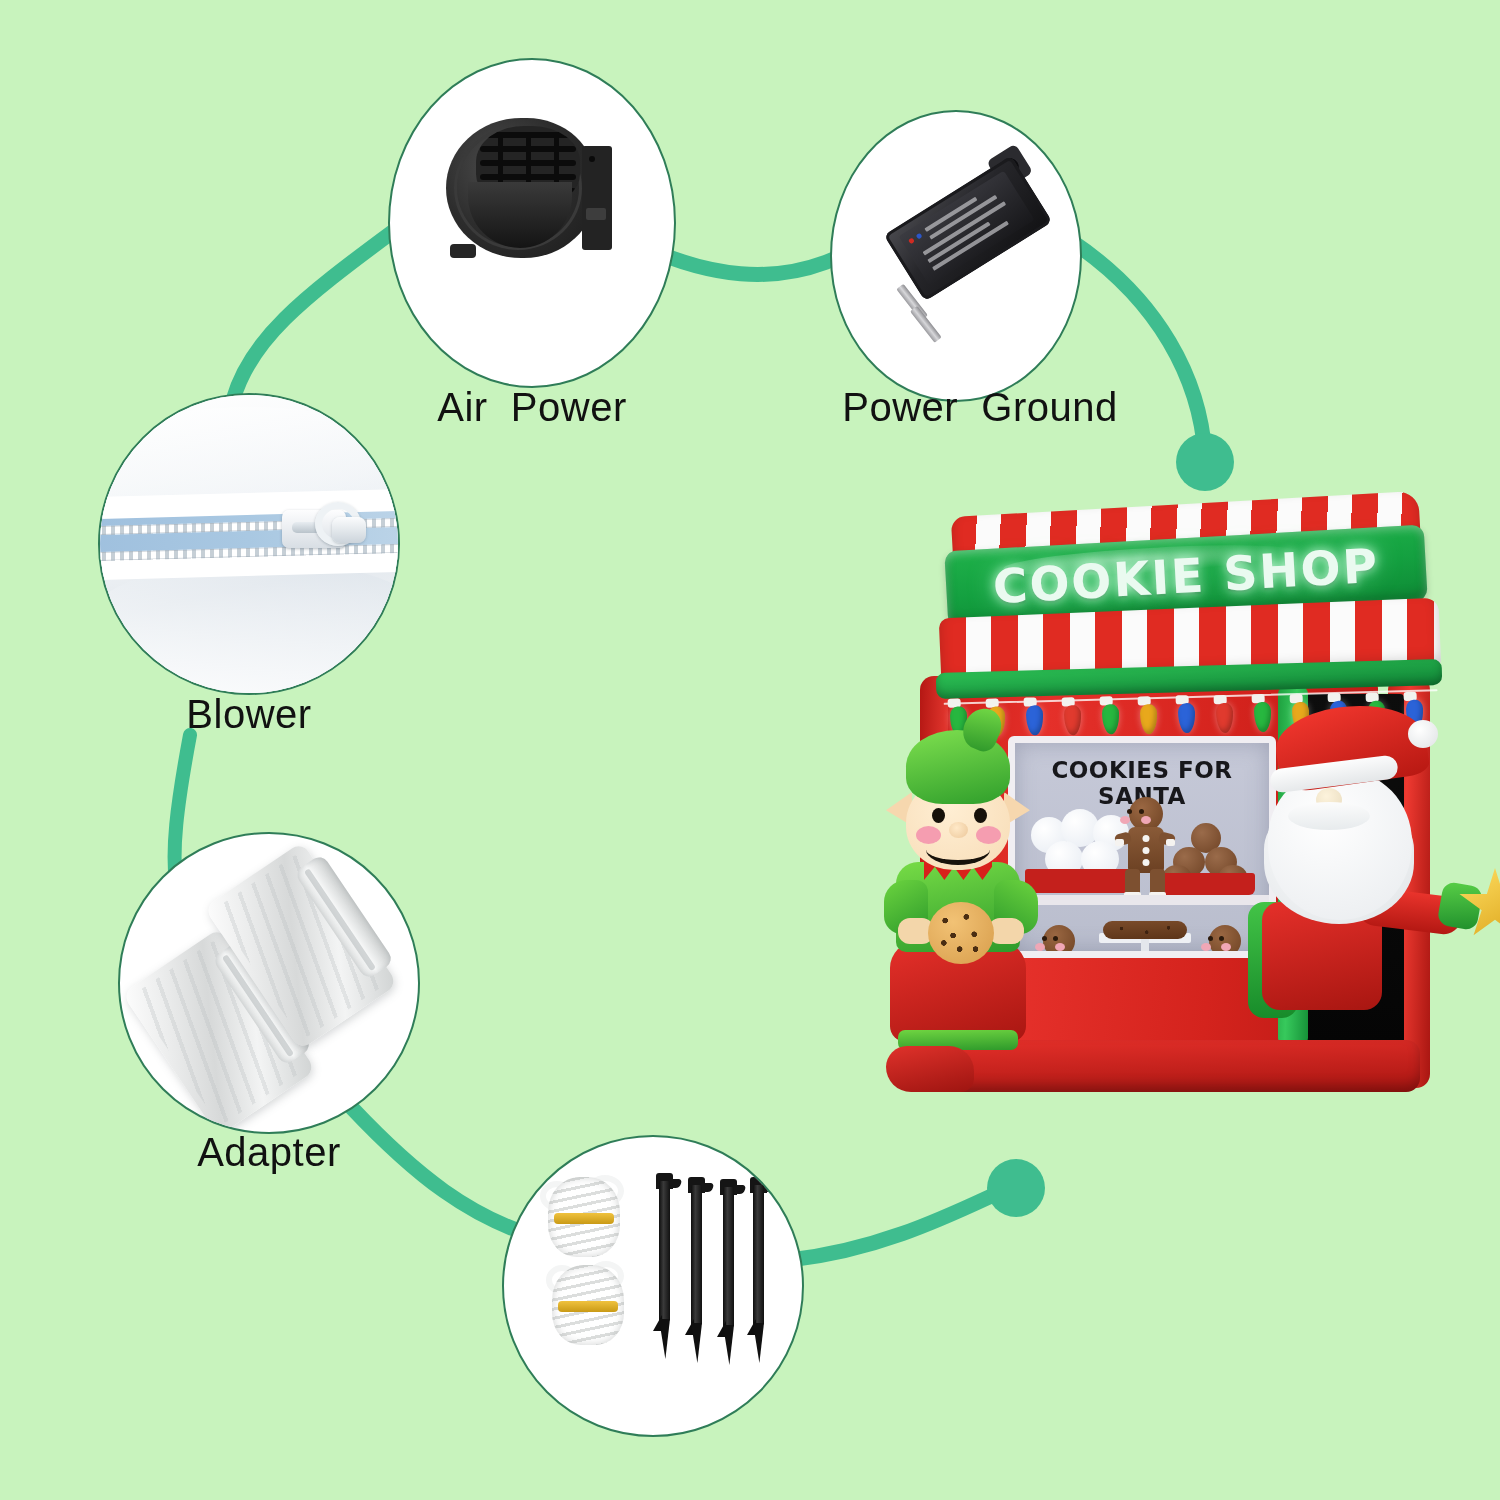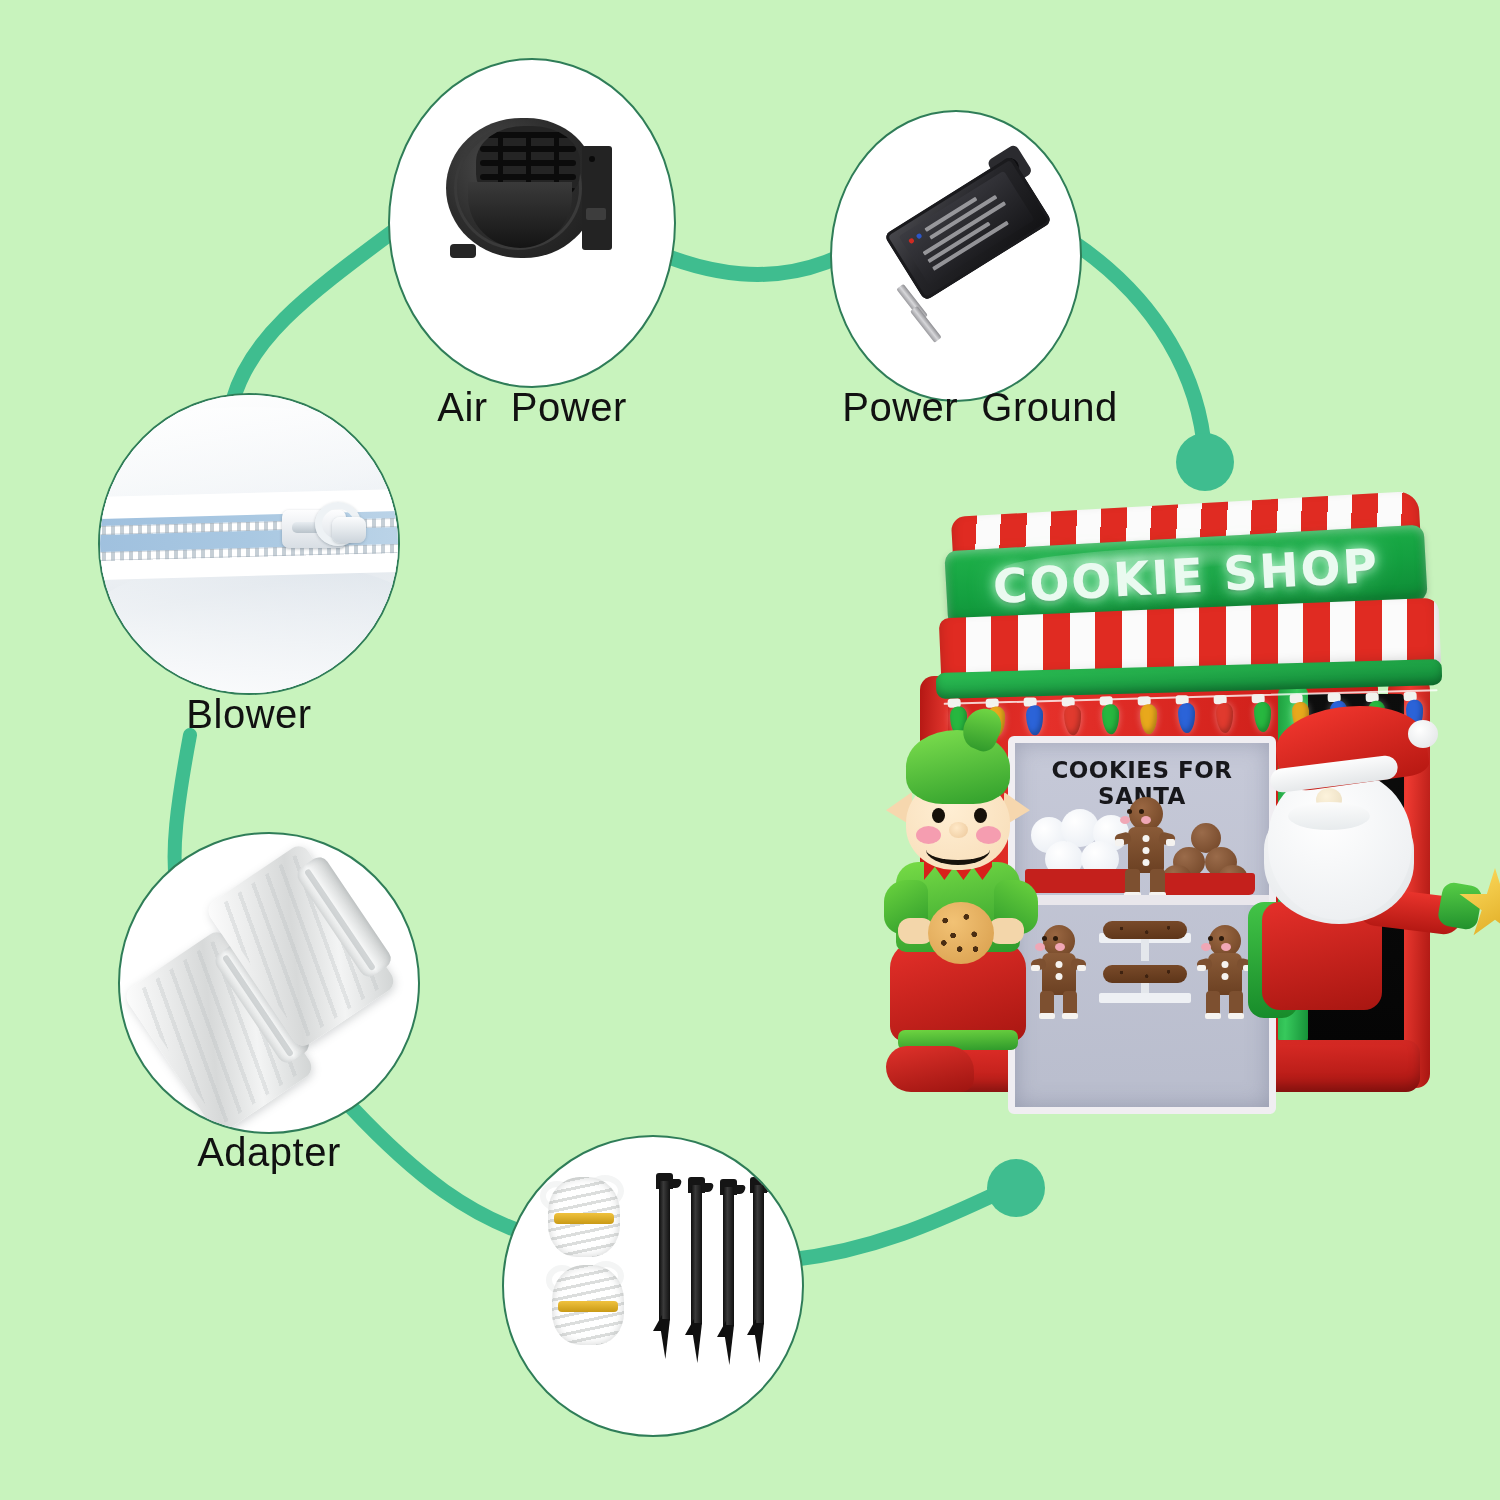--- a/index.html
+++ b/index.html
@@ -137,21 +137,21 @@
     background:linear-gradient(92deg,#b41713,#e0342c 45%,#c01d18);}
   .p-base{position:absolute;left:40px;top:560px;width:500px;height:52px;border-radius:14px;
     background:linear-gradient(178deg,#e5302a,#a81511);box-shadow:inset 0 -7px 12px rgba(0,0,0,.25);}
   .p-doorway{position:absolute;left:418px;top:214px;width:106px;height:350px;border-radius:4px;
     background:linear-gradient(180deg,#0d0d0d,#050505);}
   .p-grnPanel{position:absolute;left:398px;top:206px;width:30px;height:360px;border-radius:8px;
     background:linear-gradient(92deg,#1e9f3f,#37c95c 45%,#169138);}
   .p-pillarR{position:absolute;left:508px;top:196px;width:42px;height:412px;border-radius:14px;
     background:linear-gradient(92deg,#c72019,#ef3a31 40%,#a81611);}
 
-  .p-window{position:absolute;left:128px;top:256px;width:268px;height:378px;border-radius:6px;
+  .p-window{position:absolute;left:128px;top:256px;width:268px;height:222px;border-radius:6px;
     background:linear-gradient(178deg,#c6c9d8,#b9bdcd);
     border:7px solid #f0eef2;box-sizing:border-box;overflow:hidden;
     box-shadow:inset 0 0 22px rgba(90,95,120,.35);}
   .w-title{position:absolute;left:0;right:0;top:14px;text-align:center;
     font-family:"DejaVu Sans", sans-serif;font-weight:700;font-size:23px;letter-spacing:.5px;color:#17171b;}
   .w-shelf{position:absolute;left:0;width:100%;height:10px;background:#e9e7ec;}
   .tray{position:absolute;background:#c4201c;border-radius:3px 3px 6px 6px;}
   .snowball{position:absolute;border-radius:50%;background:radial-gradient(circle at 36% 32%,#ffffff,#e6ebf2);}
   .cball{position:absolute;border-radius:50%;background:radial-gradient(circle at 36% 32%,#9a6b4a,#6f4325);}
   .stand{position:absolute;}

